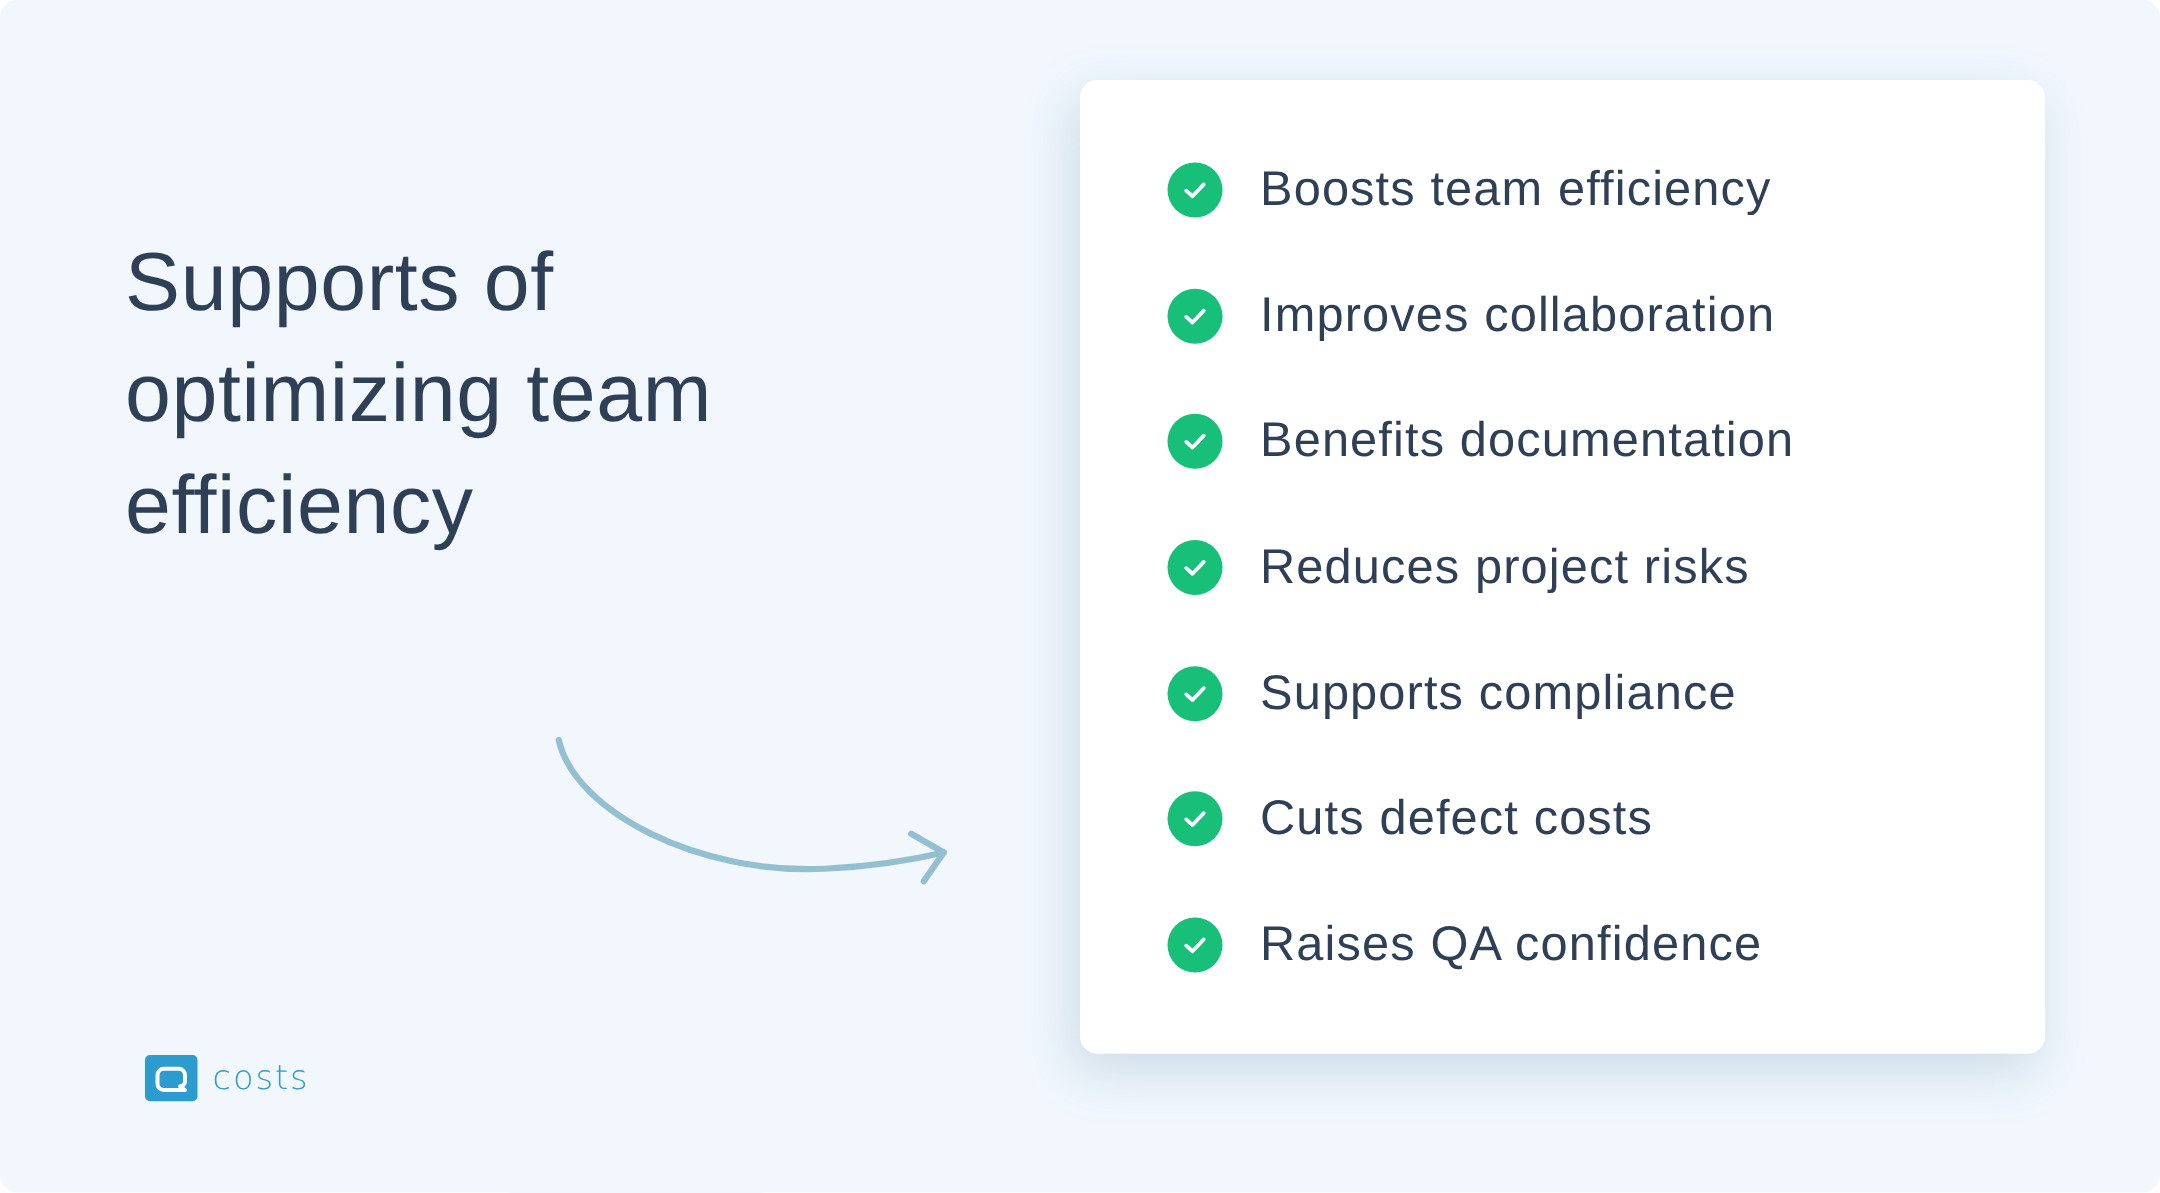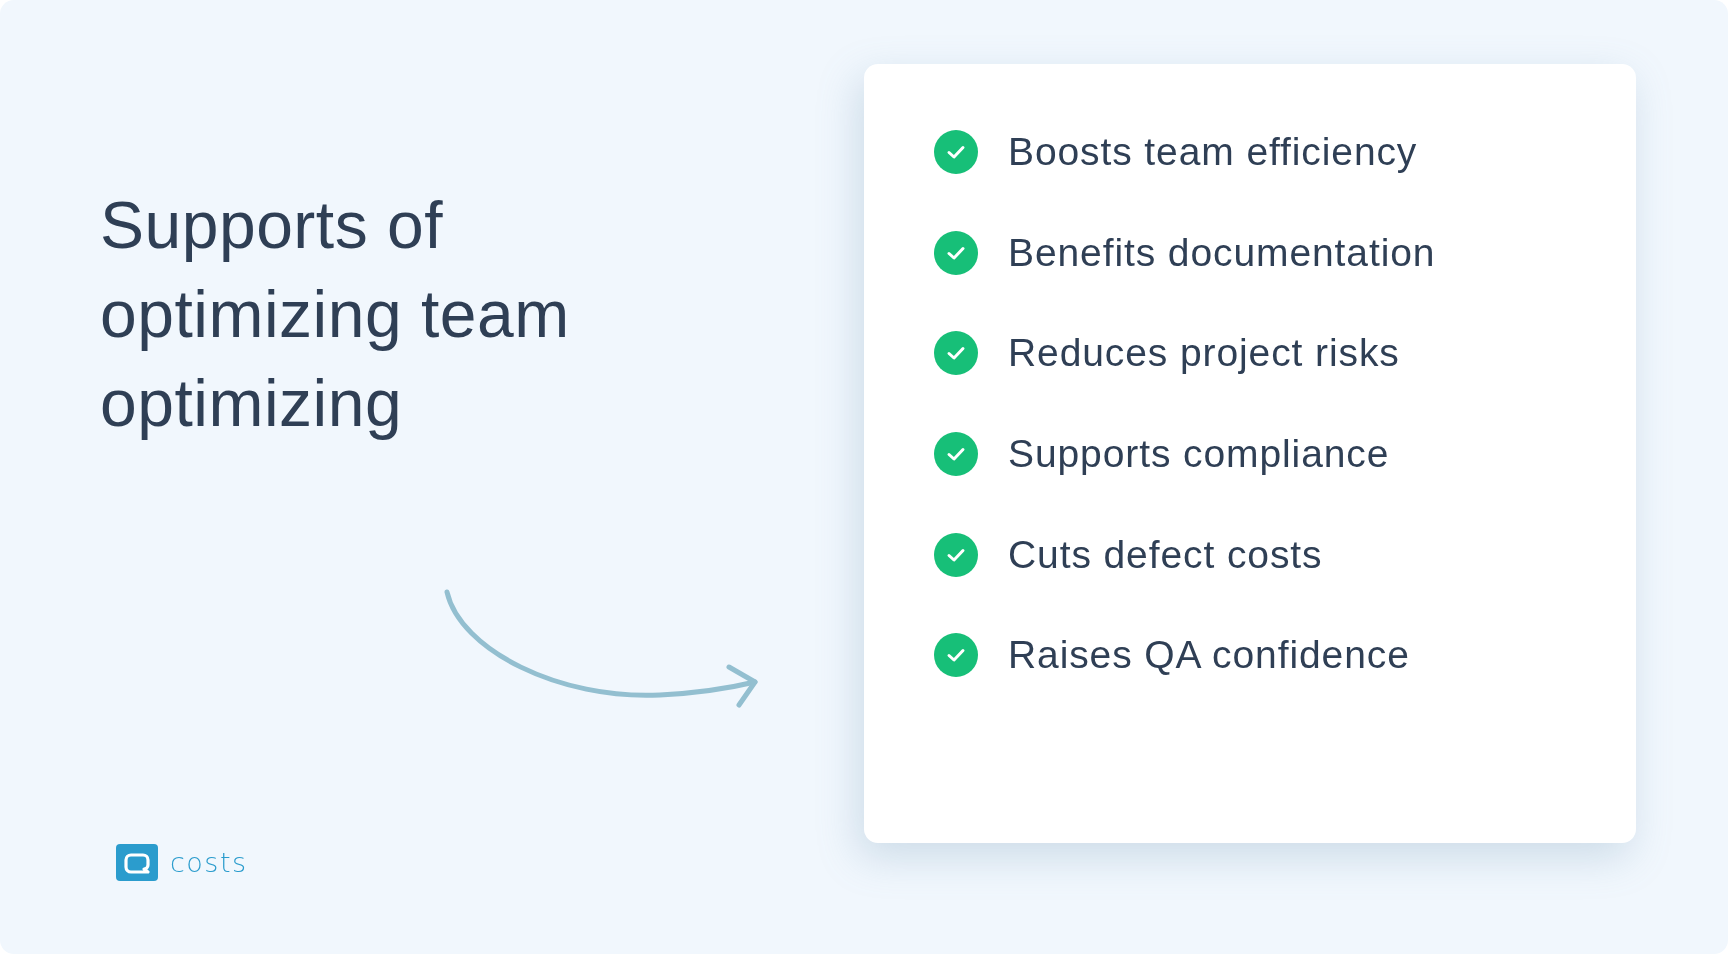--- a/index.html
+++ b/index.html
@@ -41,37 +41,45 @@
   }
 </style>
 </head>
 <body>
 
 <div class="canvas">
 
   <h1 class="heading">
     <span>Supports of</span>
     <span>optimizing team</span>
-    <span>optimizing</span>
+    <span>efficiency</span>
   </h1>
 
   <svg class="arrow" viewBox="0 0 340 150" xmlns="http://www.w3.org/2000/svg">
     <path d="M17 22 C 30 80, 130 130, 230 125 C 270 123, 300 118, 325 112" fill="none" stroke="#93bfd0" stroke-width="5" stroke-linecap="round"></path>
     <path d="M299 97 L 325 112 L 309 135" fill="none" stroke="#93bfd0" stroke-width="5" stroke-linecap="round" stroke-linejoin="round"></path>
   </svg>
 
   <div class="card">
     <ul class="list">
       <li class="item">
         <span class="check">
           <svg width="22" height="22" viewBox="0 0 22 22">
               <path d="M4 11.5 L9 16 L18 6.5" fill="none" stroke="#ffffff" stroke-width="3" stroke-linecap="round" stroke-linejoin="round"></path>
             </svg>
         </span>
         <span class="label">Boosts team efficiency</span>
+      </li>
+      <li class="item">
+        <span class="check">
+          <svg width="22" height="22" viewBox="0 0 22 22">
+              <path d="M4 11.5 L9 16 L18 6.5" fill="none" stroke="#ffffff" stroke-width="3" stroke-linecap="round" stroke-linejoin="round"></path>
+            </svg>
+        </span>
+        <span class="label">Improves collaboration</span>
       </li>
       <li class="item">
         <span class="check">
           <svg width="22" height="22" viewBox="0 0 22 22">
               <path d="M4 11.5 L9 16 L18 6.5" fill="none" stroke="#ffffff" stroke-width="3" stroke-linecap="round" stroke-linejoin="round"></path>
             </svg>
         </span>
         <span class="label">Benefits documentation</span>
       </li>
       <li class="item">

